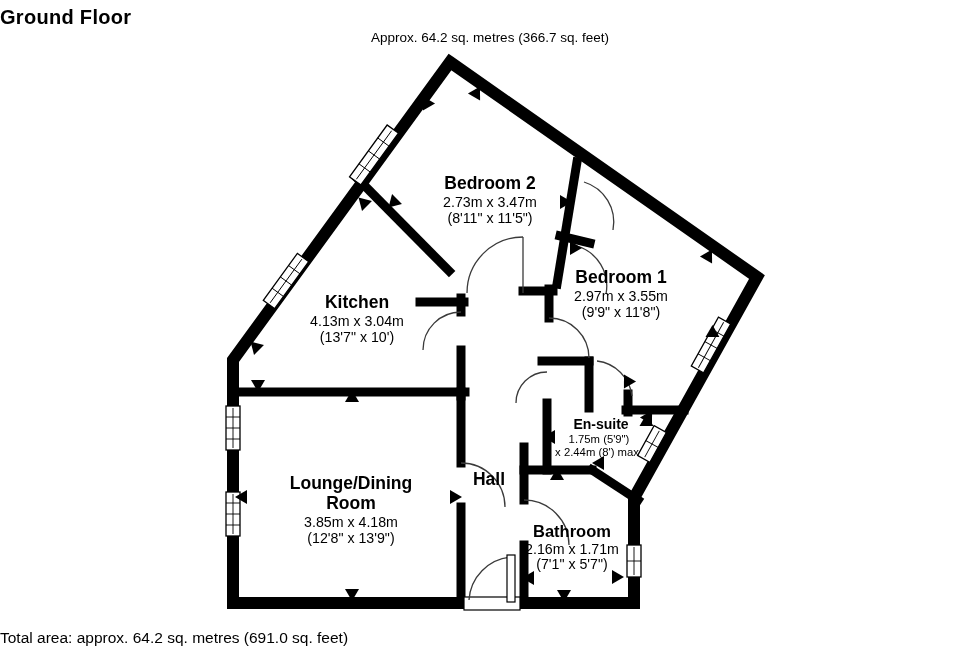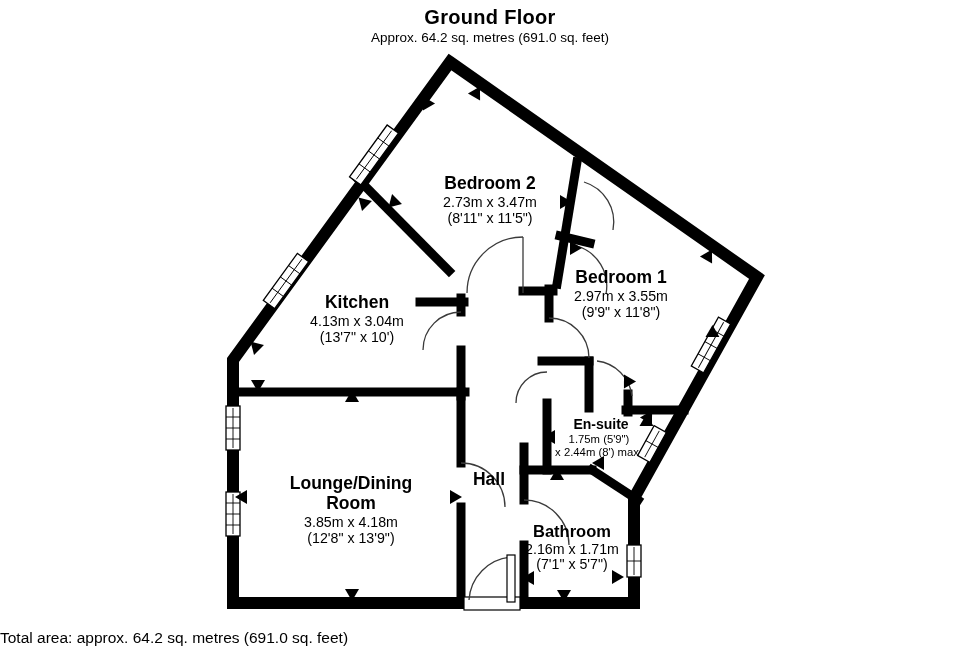--- a/index.html
+++ b/index.html
@@ -1,18 +1,18 @@
 <!DOCTYPE html>
 <html><head>
 <meta charset="utf-8">
 <style>
   html,body{margin:0;padding:0;background:#ffffff;}
   #page{position:relative;width:980px;height:653px;background:#fff;overflow:hidden;
         font-family:"Liberation Sans", sans-serif;color:#000;}
-  #plan-title{position:absolute;top:6px;left:0;width:100%;text-align:center;
+  #plan-title{position:absolute;top:6px;left:0;width:100%;
         font-size:20px;font-weight:bold;letter-spacing:.3px;}
   #plan-subtitle{position:absolute;top:30px;left:0;width:100%;text-align:center;font-size:13.5px;}
   #plan-footer{position:absolute;top:629px;left:0;width:100%;text-align:left;font-size:15.5px;}
   svg{position:absolute;top:0;left:0;}
   .wall-ext{fill:#ffffff;stroke:#000;stroke-width:12;stroke-linejoin:miter;}
   .wall-int{fill:none;stroke:#000;stroke-width:9;stroke-linecap:square;}
   .door-arc{fill:none;stroke:#3a3a3a;stroke-width:1.3;}
   .door-leaf{fill:#ffffff;stroke:#000;stroke-width:1.2;}
   .win-rect{fill:#ffffff;stroke:#000;stroke-width:1.3;}
   .win-line{stroke:#000;stroke-width:0.9;}
@@ -22,21 +22,21 @@
   .room-name-sm{font-family:"Liberation Sans",sans-serif;font-weight:bold;font-size:14px;text-anchor:middle;}
   .room-dim-sm{font-family:"Liberation Sans",sans-serif;font-size:11.3px;text-anchor:middle;}
   .room-name-md{font-family:"Liberation Sans",sans-serif;font-weight:bold;font-size:16.5px;text-anchor:middle;}
 </style>
 </head>
 <body>
 
 <div id="page">
 
   <div id="plan-title">Ground Floor</div>
-  <div id="plan-subtitle">Approx. 64.2 sq. metres (691.0 sq. feet)</div>
+  <div id="plan-subtitle">Approx. 64.2 sq. metres (366.7 sq. feet)</div>
 
   <svg width="980" height="653" viewBox="0 0 980 653">
 
     <g>
       <path class="wall-ext" d="M450,62 L757,277 L634,498 L634,603 L233,603 L233,360 Z"></path>
     </g>
 
     <g>
       <path class="wall-int" d="M357,178 L449,271"></path>
       <path class="wall-int" d="M420,302 L464,302"></path>

